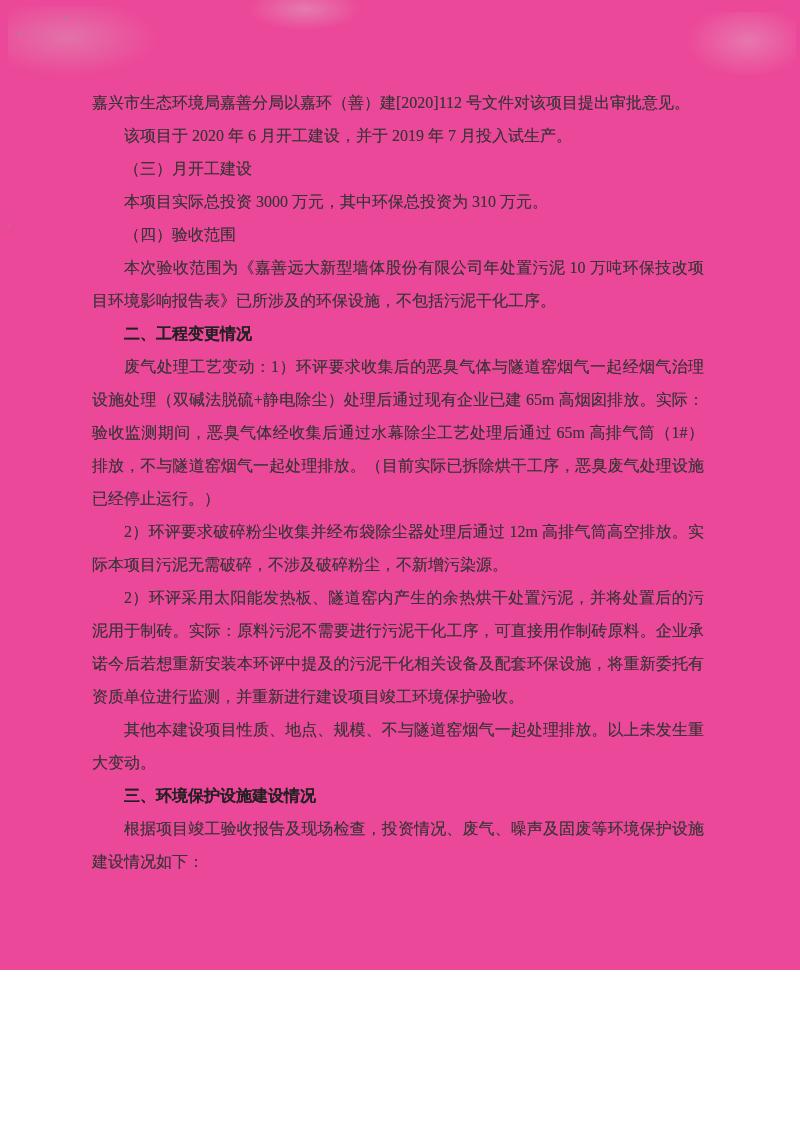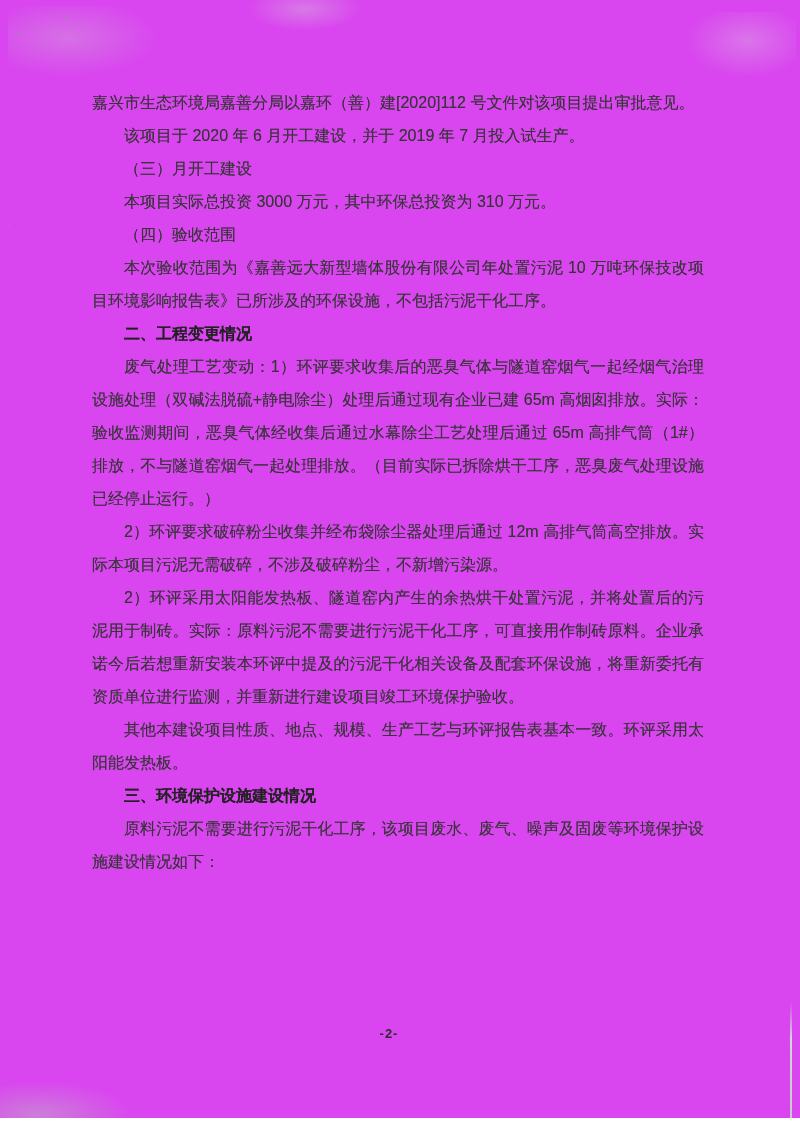--- a/index.html
+++ b/index.html
@@ -3,24 +3,24 @@
 <meta charset="utf-8">
 <style>
   html, body {
     margin: 0;
     padding: 0;
     background: #ffffff;
   }
   .page {
     position: relative;
     width: 800px;
-    height: 1118px;
-    background: #d946ef;
+    height: 970px;
+    background: #ec4899;
     overflow: hidden;
-    font-family: Liberation Sans, sans-serif;
+    font-family: Liberation Serif, serif;
   }
   .content {
     position: absolute;
     top: 86px;
     left: 92px;
     width: 612px;
     font-size: 16px;
     line-height: 33px;
     color: #363636;
     text-align: justify;
@@ -116,20 +116,20 @@
     <p class="para">嘉兴市生态环境局嘉善分局以嘉环（善）建[2020]112 号文件对该项目提出审批意见。</p>
     <p class="para indent">该项目于 2020 年 6 月开工建设，并于 2019 年 7 月投入试生产。</p>
     <p class="para indent">（三）月开工建设</p>
     <p class="para indent">本项目实际总投资 3000 万元，其中环保总投资为 310 万元。</p>
     <p class="para indent">（四）验收范围</p>
     <p class="para indent">本次验收范围为《嘉善远大新型墙体股份有限公司年处置污泥 10 万吨环保技改项目环境影响报告表》已所涉及的环保设施，不包括污泥干化工序。</p>
     <p class="para heading">二、工程变更情况</p>
     <p class="para indent">废气处理工艺变动：1）环评要求收集后的恶臭气体与隧道窑烟气一起经烟气治理设施处理（双碱法脱硫+静电除尘）处理后通过现有企业已建 65m 高烟囱排放。实际：验收监测期间，恶臭气体经收集后通过水幕除尘工艺处理后通过 65m 高排气筒（1#）排放，不与隧道窑烟气一起处理排放。（目前实际已拆除烘干工序，恶臭废气处理设施已经停止运行。）</p>
     <p class="para indent">2）环评要求破碎粉尘收集并经布袋除尘器处理后通过 12m 高排气筒高空排放。实际本项目污泥无需破碎，不涉及破碎粉尘，不新增污染源。</p>
     <p class="para indent">2）环评采用太阳能发热板、隧道窑内产生的余热烘干处置污泥，并将处置后的污泥用于制砖。实际：原料污泥不需要进行污泥干化工序，可直接用作制砖原料。企业承诺今后若想重新安装本环评中提及的污泥干化相关设备及配套环保设施，将重新委托有资质单位进行监测，并重新进行建设项目竣工环境保护验收。</p>
-    <p class="para indent">其他本建设项目性质、地点、规模、生产工艺与环评报告表基本一致。环评采用太阳能发热板。</p>
+    <p class="para indent">其他本建设项目性质、地点、规模、不与隧道窑烟气一起处理排放。以上未发生重大变动。</p>
     <p class="para heading">三、环境保护设施建设情况</p>
-    <p class="para indent">原料污泥不需要进行污泥干化工序，该项目废水、废气、噪声及固废等环境保护设施建设情况如下：</p>
+    <p class="para indent">根据项目竣工验收报告及现场检查，投资情况、废气、噪声及固废等环境保护设施建设情况如下：</p>
   </div>
 
   <div class="page-num">-2-</div>
 
 </div>
 
 </body></html>

